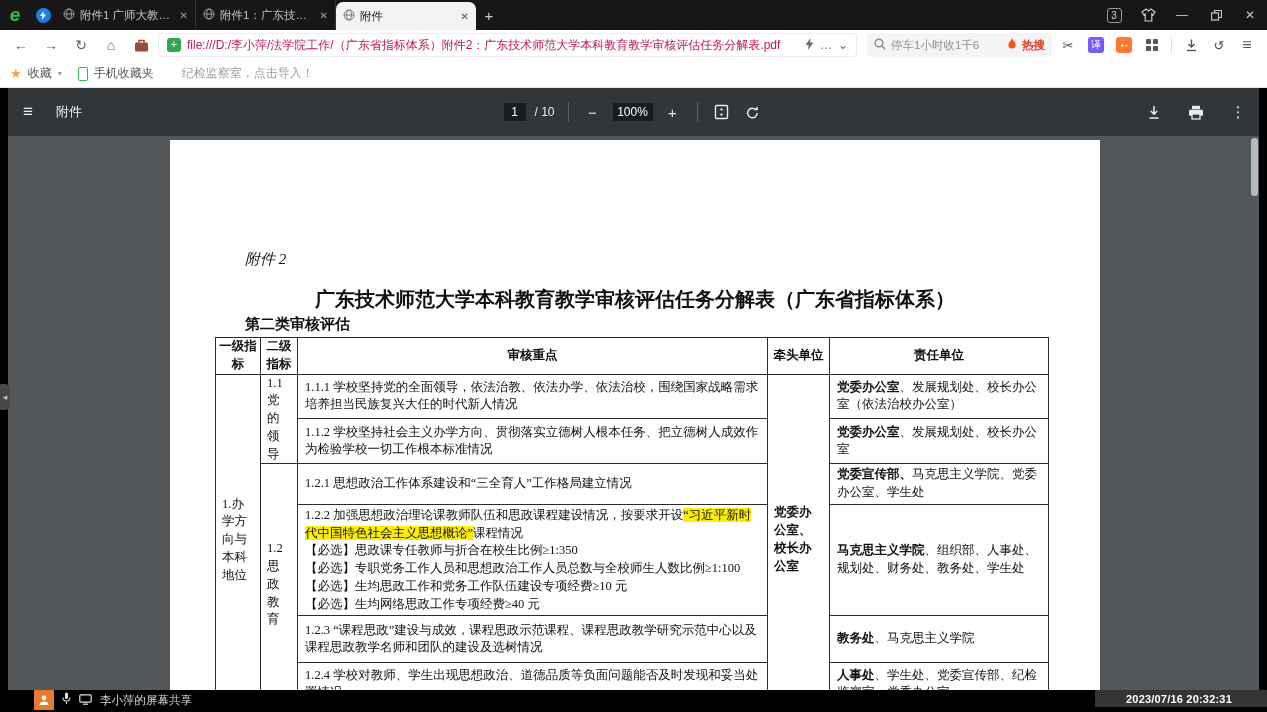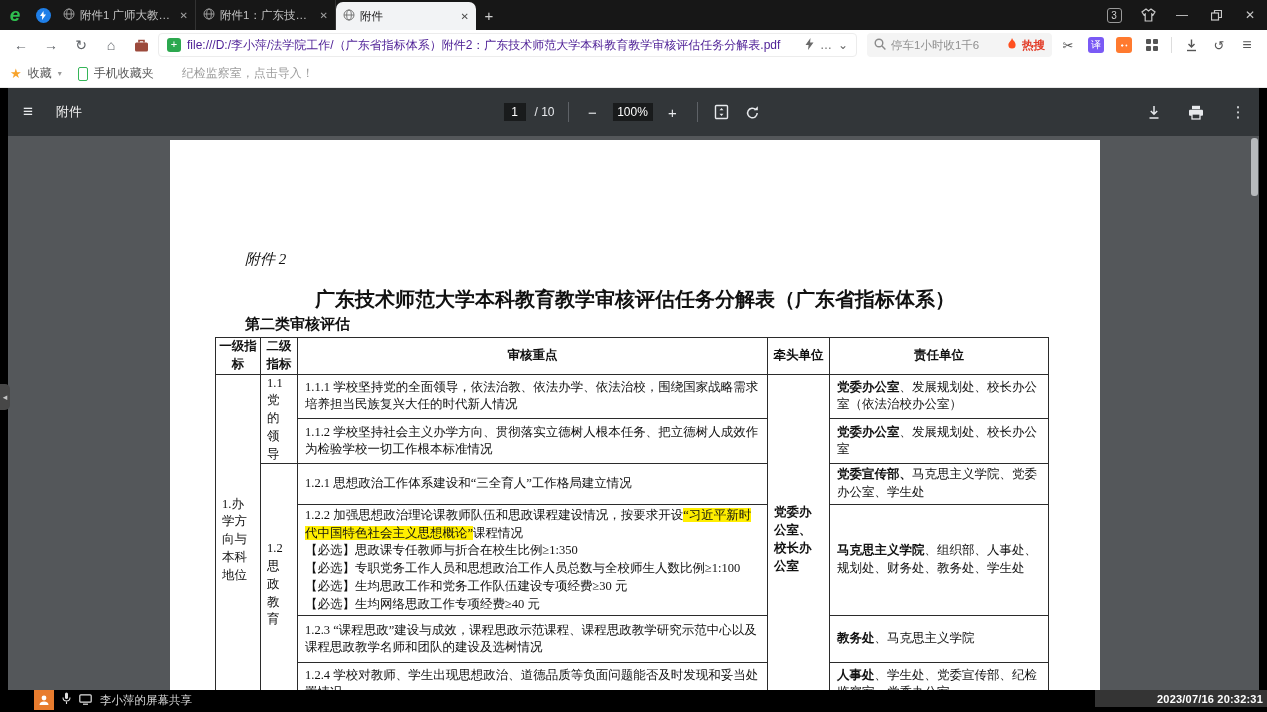--- a/index.html
+++ b/index.html
@@ -20,21 +20,21 @@
   .newtab { width:26px; display:flex; align-items:center; justify-content:center; color:#cfcfcf; font-size:15px; cursor:pointer; }
   .win-controls { margin-left:auto; display:flex; align-items:center; gap:0; }
   .winbtn { width:34px; height:30px; display:flex; align-items:center; justify-content:center; color:#c9c9c9; font-size:12px; cursor:pointer; }
   .tab-badge { width:15px; height:15px; border:1px solid #9a9a9a; border-radius:3px; color:#cfcfcf; font-size:10px; display:flex; align-items:center; justify-content:center; }
 
   
   #addrbar { left:0; top:30px; width:1267px; height:30px; background:#fff; display:flex; align-items:center; padding:0 8px; gap:4px; }
   .navic { width:26px; height:24px; display:flex; align-items:center; justify-content:center; color:#5f6368; font-size:14px; cursor:pointer; }
   #urlbox { flex:1 1 auto; height:24px; border:1px solid #ececec; border-radius:4px; display:flex; align-items:center; padding:0 8px; gap:6px; min-width:0; }
   .shield { width:14px; height:14px; border-radius:3px; background:#2ca84f; color:#fff; font-size:11px; line-height:13px; text-align:center; flex:0 0 auto; }
-  #url-text { flex:1 1 auto; font-size:12px; color:#4c1d95; white-space:nowrap; overflow:hidden; text-overflow:ellipsis; }
+  #url-text { flex:1 1 auto; font-size:12px; color:#be185d; white-space:nowrap; overflow:hidden; text-overflow:ellipsis; }
   .urlic { color:#6a6a6a; font-size:12px; flex:0 0 auto; cursor:pointer; }
   #searchbox { flex:0 0 185px; height:24px; background:#f4f4f4; border-radius:4px; display:flex; align-items:center; padding:0 7px; gap:5px; margin-left:6px; }
   #search-text { font-size:11.5px; color:#8f8f8f; white-space:nowrap; overflow:hidden; flex:1; }
   .hot { color:#e23c28; font-size:11.5px; font-weight:bold; white-space:nowrap; }
   .bar-ic { width:24px; height:24px; display:flex; align-items:center; justify-content:center; color:#555; font-size:13px; cursor:pointer; }
   .sq-ic { width:16px; height:16px; border-radius:3px; color:#fff; font-size:10px; display:flex; align-items:center; justify-content:center; }
   .vdiv { width:1px; height:16px; background:#ddd; margin:0 3px; }
   .gridic { display:grid; grid-template-columns:5px 5px; grid-gap:2px; }
   .gridic i { width:5px; height:5px; background:#555; border-radius:1px; }
 
@@ -71,21 +71,21 @@
   .hl { background:#ffee00; }
   .bold { font-weight:bold; }
   .scrollthumb { left:1251px; top:138px; width:7px; height:58px; background:#b7babd; border-radius:3px; }
   .edge-tab { left:0; top:384px; width:10px; height:26px; background:#474747; border-radius:0 5px 5px 0; color:#c5c5c5; font-size:9px; display:flex; align-items:center; justify-content:center; cursor:pointer; }
 
   
   #bottombar { left:0; top:690px; width:1267px; height:22px; background:#000; }
   #sharepill { position:absolute; left:0; top:0; height:20px; display:flex; align-items:center; gap:8px;margin-left:34px; }
   .share-avatar { width:20px; height:20px; background:#e87c2e; display:flex; align-items:center; justify-content:center; }
   #share-label { font-size:11.5px; color:#d6d6d6; }
-  #clockband { position:absolute; right:0; top:0; width:172px; height:17px; background:#343434; display:flex; align-items:center; justify-content:flex-end; padding-right:4px; }
+  #clockband { position:absolute; right:0; top:0; width:172px; height:17px; background:#343434; display:flex; align-items:center; justify-content:center; padding-right:4px; }
   #clock-text { color:#fff; font-size:11px; font-weight:bold; letter-spacing:.2px; }
 </style>
 </head>
 <body>
 
 <div id="stage">
 
   <div id="tabbar" class="abs">
     <div class="logo-e">e</div>
     <div class="mode-badge">
@@ -295,21 +295,21 @@
         <tr style="height:32px">
           <td rowspan="4" class="c-center">1.2 思政教育</td>
           <td class="c-left">1.2.1 思想政治工作体系建设和“三全育人”工作格局建立情况</td>
           <td class="c-left"><span class="bold">党委宣传部、</span><span>马克思主义学院、党委办公室、学生处</span></td>
         </tr>
         <tr style="height:108px">
           <td class="c-left">
             <div><span>1.2.2 加强思想政治理论课教师队伍和思政课程建设情况，按要求开设</span><span class="hl">“习近平新时代中国特色社会主义思想概论”</span><span>课程情况</span></div>
             <div>【必选】思政课专任教师与折合在校生比例≥1:350</div>
             <div>【必选】专职党务工作人员和思想政治工作人员总数与全校师生人数比例≥1:100</div>
-            <div>【必选】生均思政工作和党务工作队伍建设专项经费≥30 元</div>
+            <div>【必选】生均思政工作和党务工作队伍建设专项经费≥10 元</div>
             <div>【必选】生均网络思政工作专项经费≥40 元</div>
           </td>
           <td class="c-left"><span class="bold">马克思主义学院</span><span>、组织部、人事处、规划处、财务处、教务处、学生处</span></td>
         </tr>
         <tr style="height:47px">
           <td class="c-left">1.2.3 “课程思政”建设与成效，课程思政示范课程、课程思政教学研究示范中心以及课程思政教学名师和团队的建设及选树情况</td>
           <td class="c-left"><span class="bold">教务处</span><span>、马克思主义学院</span></td>
         </tr>
         <tr style="height:43px">
           <td class="c-left">1.2.4 学校对教师、学生出现思想政治、道德品质等负面问题能否及时发现和妥当处置情况</td>

